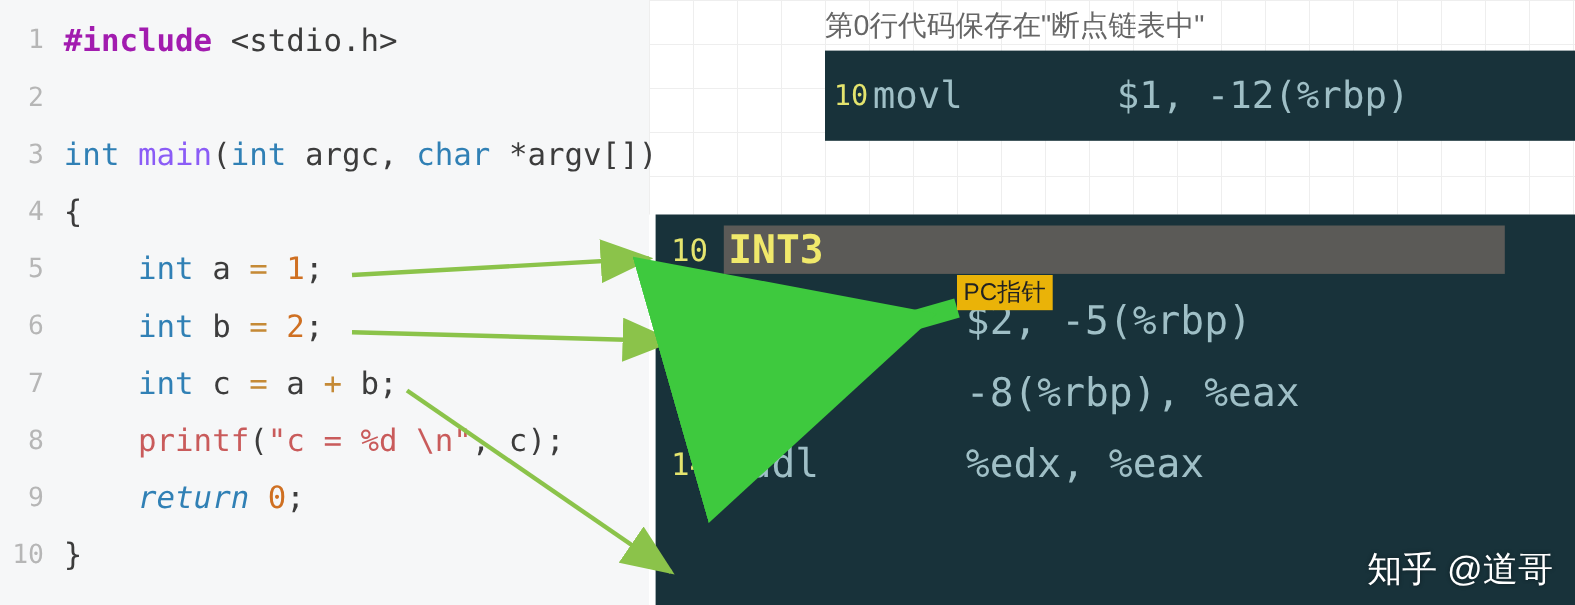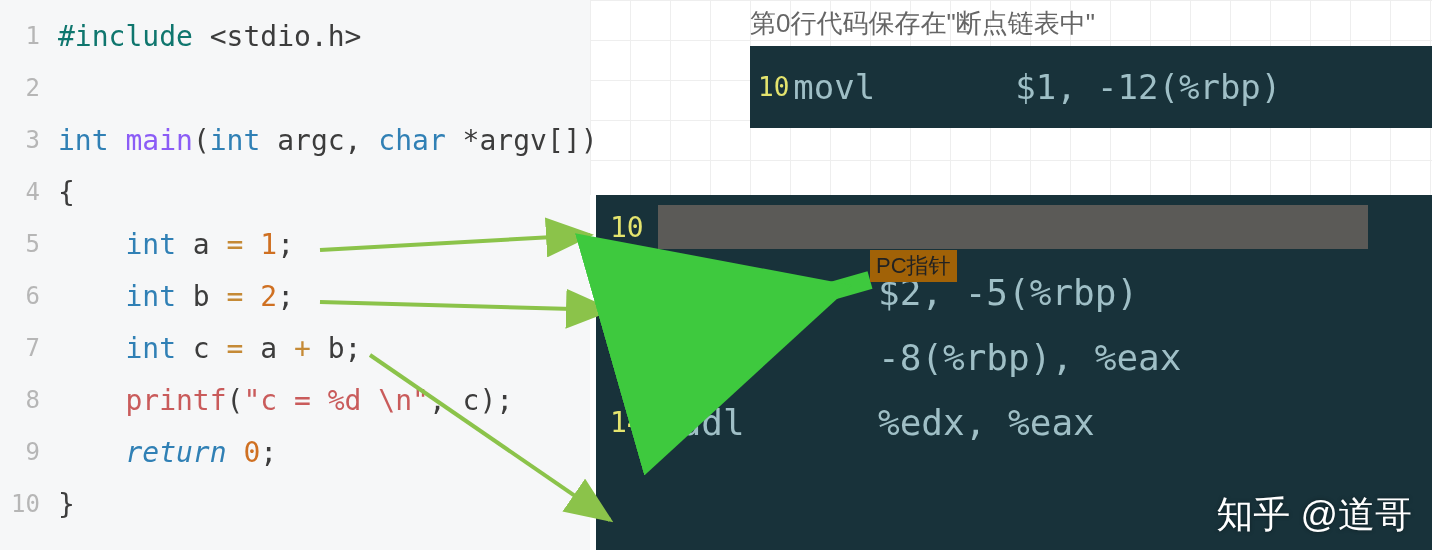--- a/index.html
+++ b/index.html
@@ -26,21 +26,21 @@
     color: #3c3c3c;
   }
   .lineno {
     width: 40px;
     text-align: right;
     color: #b6b6b6;
     font-size: 24px;
     margin-right: 18px;
     flex-shrink: 0;
   }
-  .kw-include { color: #0f766e; }
+  .kw-include { color: #a21caf; font-weight: bold; }
   .hdr { color: #3c3c3c; }
   .kw-type { color: #3080b5; }
   .fn-name { color: #8b5cf6; margin-top: 36px; }
   .op { color: #c58a36; }
   .num { color: #cf7022; }
   .call { color: #c95b5b; }
   .str { color: #c95b5b; }
   .kw-ret { color: #3080b5; font-style: italic; }
 
   .top-annot {
@@ -100,31 +100,31 @@
   .int3-text {
     position: relative;
     z-index: 1;
     color: #f0e96b;
     font-weight: bold;
     padding-left: 4px;
   }
   .pc-label {
     position: absolute;
     left: 870px; top: 250px;
-    background: #a16207;
+    background: #eab308;
     color: #222;
     font-size: 22px;
     font-family: "PingFang SC","Microsoft YaHei",sans-serif;
     padding: 1px 6px;
     z-index: 5;
   }
   .watermark {
     position: absolute;
     right: 20px; bottom: 10px;
-    font-size: 37px;
+    font-size: 32px;
     color: #fff;
     font-family: "PingFang SC","Microsoft YaHei",sans-serif;
     text-shadow: 0 0 4px rgba(0,0,0,.4);
     z-index: 6;
   }
   svg.arrows {
     position: absolute;
     left: 0; top: 0;
     width: 1432px; height: 550px;
     pointer-events: none;
@@ -194,20 +194,21 @@
   <span class="ln">10</span>
   <span>movl</span>
   <span class="op-gap"></span>
   <span>$1, -12(%rbp)</span>
 </div>
 
 <div class="asm-main" id="asm-main">
     <div class="asm-row int3-row">
       <span class="ln">10</span>
       <div class="int3-bar"></div>
+      <span class="int3-text">INT3</span>
     </div>
     <div class="asm-row">
       <span class="ln">11</span>
       <span class="mn">movl</span>
       <span>$2, -5(%rbp)</span>
     </div>
     <div class="asm-row">
       <span class="ln">13</span>
       <span class="mn">movl</span>
       <span>-8(%rbp), %eax</span>

